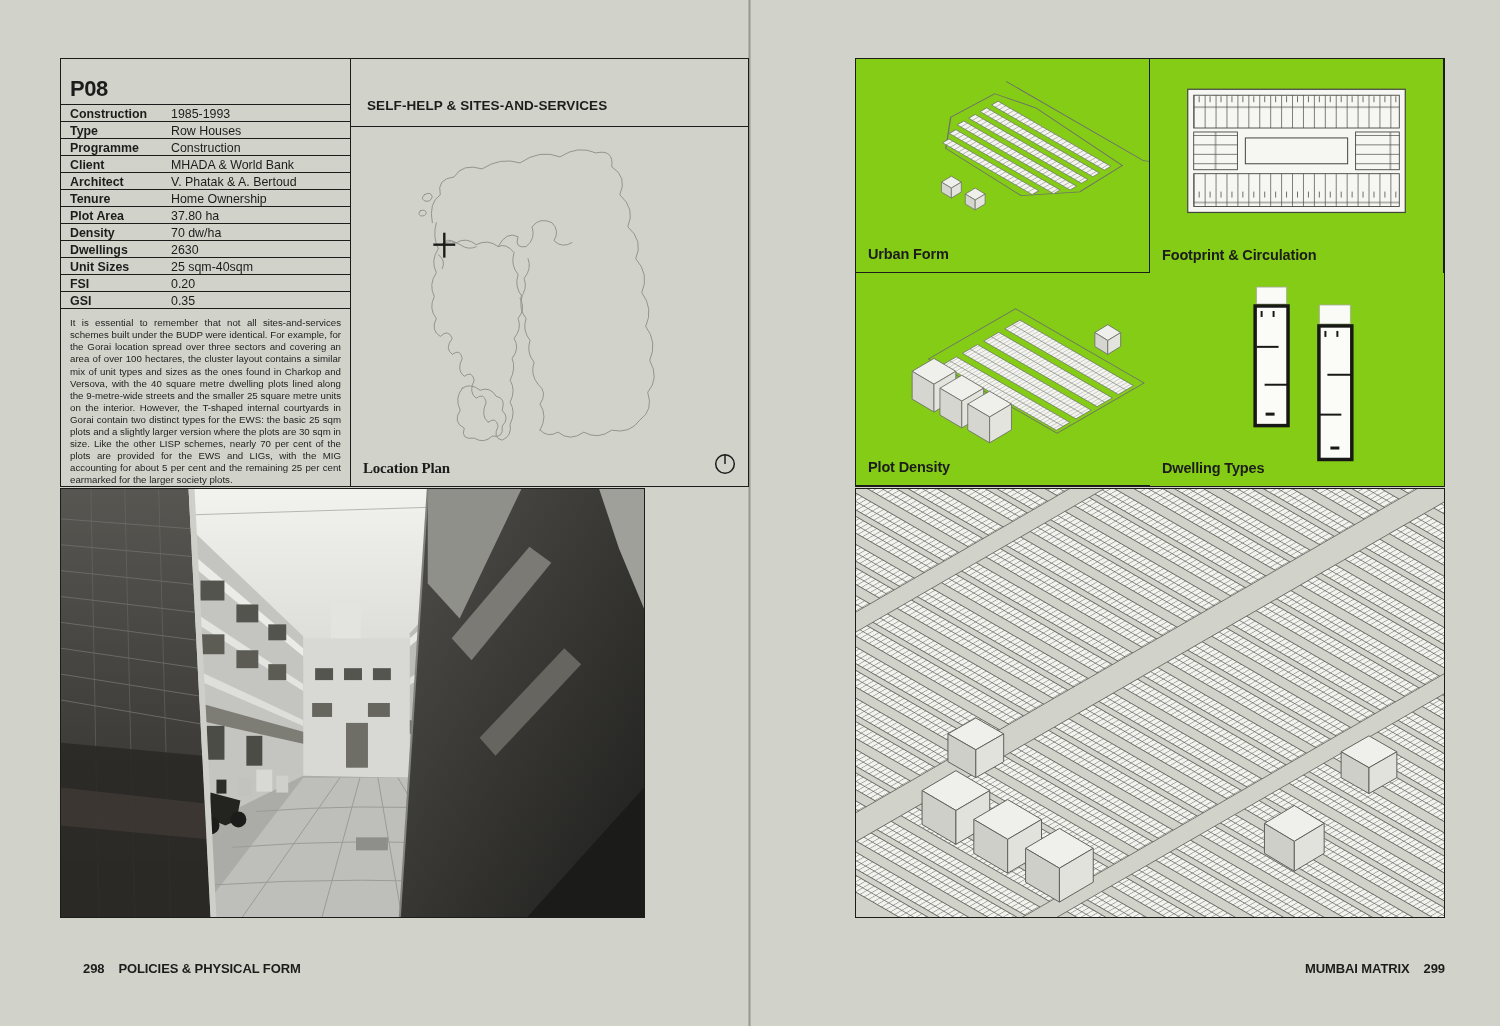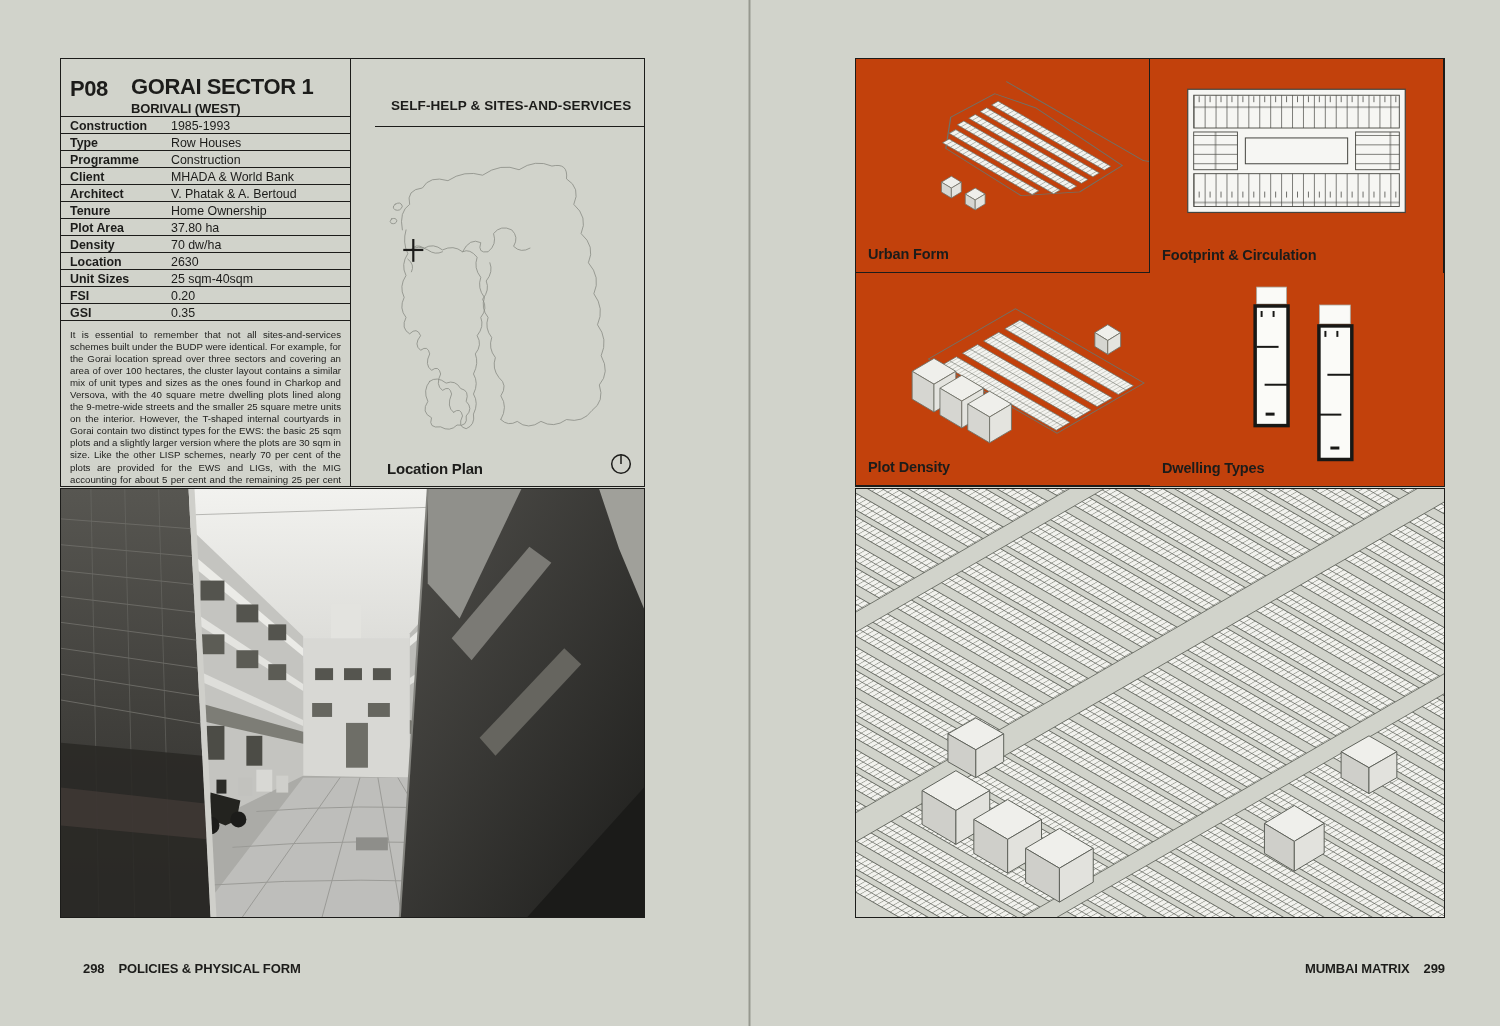--- a/index.html
+++ b/index.html
@@ -9,51 +9,51 @@
     font-family:"Liberation Sans","DejaVu Sans",sans-serif;
     color:#1c1c1a;
     position:relative;
     overflow:hidden;
     -webkit-font-smoothing:antialiased;
   }
   .spread{position:absolute;inset:0;}
   .fold{position:absolute;left:748px;top:0;width:3px;height:1026px;
     background:linear-gradient(to right,#c3c5bd,#96988f,#c3c5bd);}
   
-  .info-box{position:absolute;left:60px;top:58px;width:585px;height:429px;
-    border:1.5px solid #1c1c1a;box-sizing:border-box;display:flex;background:#d1d3cb;gap:24px;}
+  .info-box{position:absolute;left:60px;top:58px;width:689px;height:429px;
+    border:1.5px solid #1c1c1a;box-sizing:border-box;display:flex;background:#d1d3cb;}
   .info-left{width:290px;border-right:1.5px solid #1c1c1a;box-sizing:border-box;display:flex;flex-direction:column;}
   .info-right{flex:1;display:flex;flex-direction:column;min-width:0;}
   .title-block{height:68px;box-sizing:border-box;border-bottom:1.5px solid #1c1c1a;
     padding:17px 8px 0 9px;display:flex;}
   .code{font-weight:700;font-size:22px;letter-spacing:-0.4px;width:61px;flex:none;}
   .titles{display:flex;flex-direction:column;}
   .title{font-weight:700;font-size:22px;letter-spacing:-0.4px;line-height:22px;}
   .subtitle{font-weight:700;font-size:13px;letter-spacing:-0.1px;margin-top:3px;}
   .spec-table{display:flex;flex-direction:column;}
   .spec-row{height:17px;box-sizing:border-box;border-bottom:1px solid #1c1c1a;
     position:relative;font-size:12.4px;line-height:16px;}
   .spec-label{position:absolute;left:9px;top:0.5px;font-weight:700;}
   .spec-value{position:absolute;left:110px;top:0.5px;font-weight:400;}
   .description{margin:0;padding:8px 9px 0 9px;font-size:9.7px;line-height:12.05px;
     text-align:justify;letter-spacing:0;color:#1e1e1c;}
   .category-block{height:68px;box-sizing:border-box;border-bottom:1.5px solid #1c1c1a;
     display:flex;align-items:flex-end;padding:0 10px 13px 16px;}
   .category-block span{font-weight:700;font-size:13.5px;letter-spacing:0.1px;}
-  .map-area{flex:1;position:relative;}
+  .map-area{flex:1;position:relative;font-family:Liberation Serif, serif;}
   .map-area > svg.map{position:absolute;inset:0;width:100%;height:100%;}
   .map-caption{position:absolute;left:12px;bottom:9px;font-weight:700;font-size:15px;letter-spacing:-0.2px;}
   .north{position:absolute;right:11px;bottom:10px;width:24px;height:24px;}
   .photo-box{position:absolute;left:60px;top:488px;width:585px;height:430px;
     border:1.5px solid #1c1c1a;box-sizing:border-box;overflow:hidden;}
   .photo-box svg{display:block;width:100%;height:100%;}
   
   .grid-box{position:absolute;left:855px;top:58px;width:590px;height:429px;
     border:1.5px solid #1c1c1a;box-sizing:border-box;display:grid;
-    grid-template-columns:1fr 1fr;grid-template-rows:1fr 1fr;background:#c2410c;}
+    grid-template-columns:1fr 1fr;grid-template-rows:1fr 1fr;background:#84cc16;}
   .cell{position:relative;box-sizing:border-box;overflow:hidden;}
   .cell.c1{border-right:1.5px solid #1c1c1a;border-bottom:1.5px solid #1c1c1a;}
   .cell.c2{border-bottom:1.5px solid #1c1c1a;}
   .cell.c3{border-right:1.5px solid #1c1c1a;}
   .cell svg{position:absolute;inset:0;width:100%;height:100%;}
   .cell-caption{position:absolute;left:12px;bottom:10px;font-weight:700;font-size:14.5px;letter-spacing:-0.15px;}
   .axon-box{position:absolute;left:855px;top:488px;width:590px;height:430px;
     border:1.5px solid #1c1c1a;box-sizing:border-box;overflow:hidden;}
   .axon-box svg{display:block;width:100%;height:100%;}
   
@@ -66,24 +66,20 @@
 <body>
 
 <div class="spread">
   <div class="fold"></div>
 
   <section>
     <div class="info-box">
       <div class="info-left">
         <div class="title-block">
           <span class="code">P08</span>
-          <span class="titles">
-            <span class="title">GORAI SECTOR 1</span>
-            <span class="subtitle">BORIVALI (WEST)</span>
-          </span>
         </div>
         <div class="spec-table">
           <div class="spec-row">
               <span class="spec-label">Construction</span>
               <span class="spec-value">1985-1993</span>
             </div>
           <div class="spec-row">
               <span class="spec-label">Type</span>
               <span class="spec-value">Row Houses</span>
             </div>
@@ -105,21 +101,21 @@
             </div>
           <div class="spec-row">
               <span class="spec-label">Plot Area</span>
               <span class="spec-value">37.80 ha</span>
             </div>
           <div class="spec-row">
               <span class="spec-label">Density</span>
               <span class="spec-value">70 dw/ha</span>
             </div>
           <div class="spec-row">
-              <span class="spec-label">Location</span>
+              <span class="spec-label">Dwellings</span>
               <span class="spec-value">2630</span>
             </div>
           <div class="spec-row">
               <span class="spec-label">Unit Sizes</span>
               <span class="spec-value">25 sqm-40sqm</span>
             </div>
           <div class="spec-row">
               <span class="spec-label">FSI</span>
               <span class="spec-value">0.20</span>
             </div>

